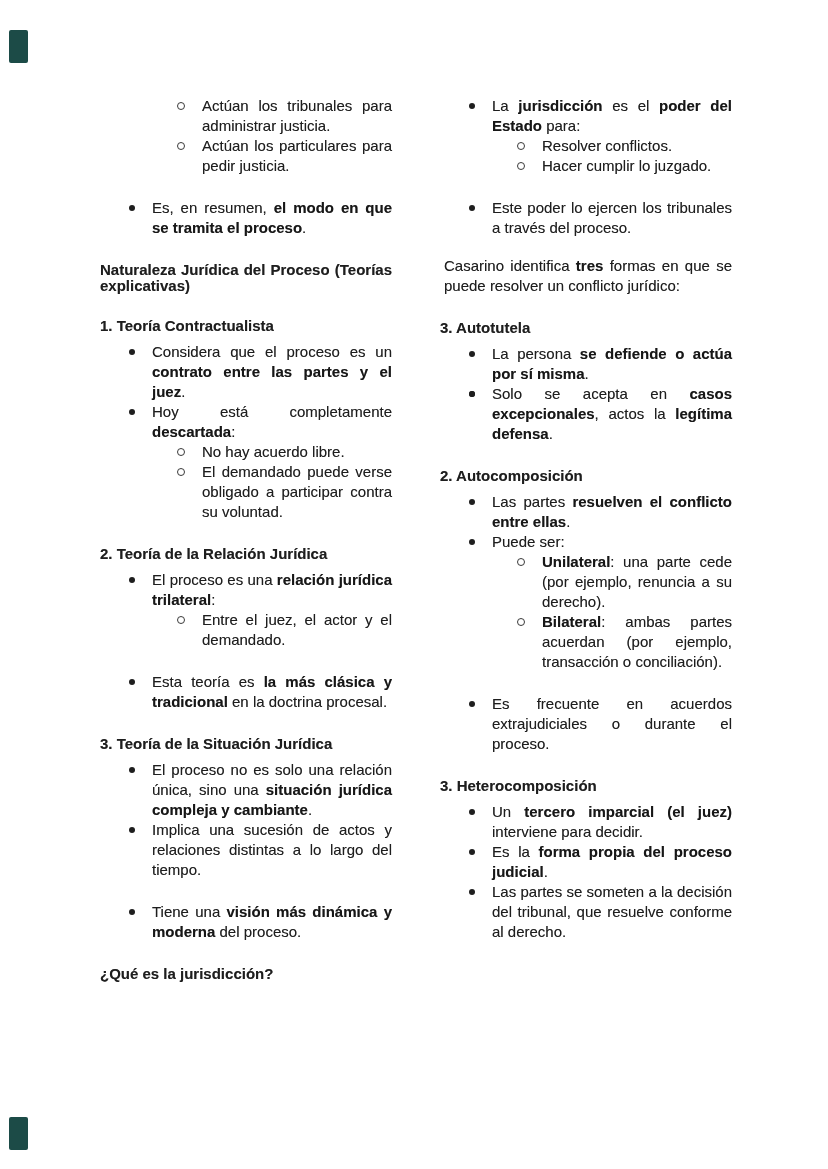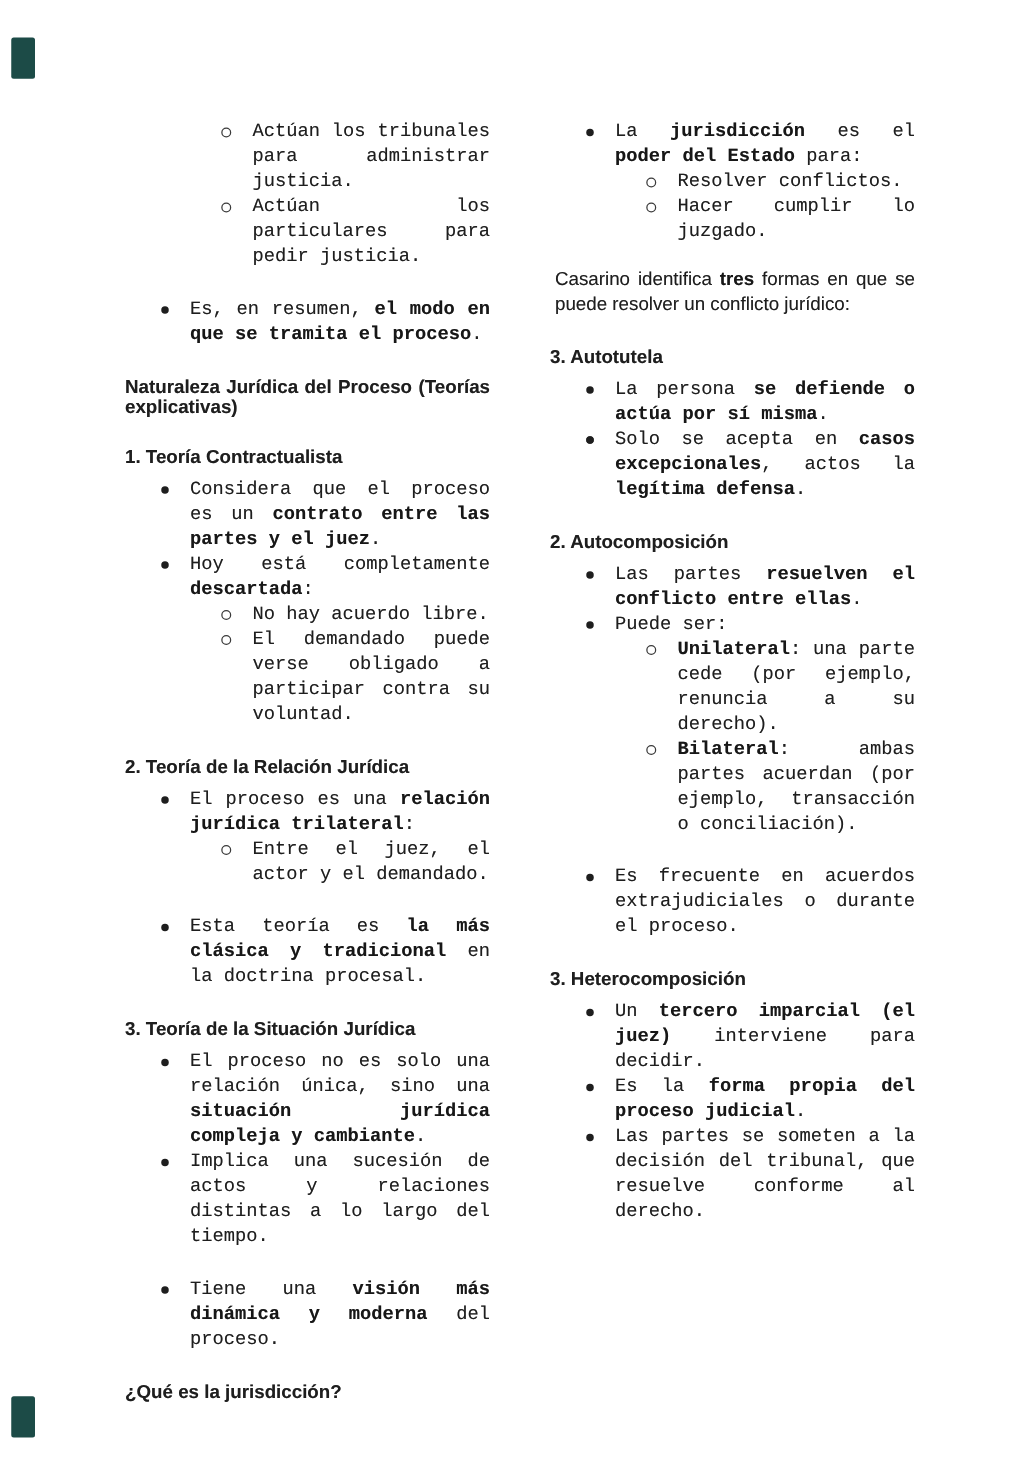--- a/index.html
+++ b/index.html
@@ -37,21 +37,21 @@
   .doc-heading {
     font-size: 15px; line-height: 16px;
     font-weight: bold;
     margin: 24px 0 0 0;
     text-align: justify;
   }
   .doc-paragraph {
     margin: 18px 0 0 4px;
     text-align: justify;
   }
-  .doc-list { margin: 8px 0 0 0; font-family: Liberation Mono, monospace; }
+  .doc-list { margin: 8px 0 0 0; }
 
   .li {
     position: relative;
     padding-left: 52px;
     text-align: justify;
   }
   .li.lvl2 { padding-left: 102px; }
   .li.spaced { margin-top: 22px; }
 
   .marker { position: absolute; display: block; box-sizing: border-box; }
@@ -102,20 +102,21 @@
           <div class="li lvl1"><span class="marker m1"></span><span><span>Implica una sucesión de actos y relaciones distintas a lo largo del tiempo.</span></span></div>
           <div class="li lvl1 spaced"><span class="marker m1"></span><span><span>Tiene una </span><b>visión más dinámica y moderna</b><span> del proceso.</span></span></div>
         </div>
         <div class="doc-heading">¿Qué es la jurisdicción?</div>
       </div>
     <div class="column" id="col-right">
         <div class="doc-list">
           <div class="li lvl1"><span class="marker m1"></span><span><span>La </span><b>jurisdicción</b><span> es el </span><b>poder del Estado</b><span> para:</span></span></div>
           <div class="li lvl2"><span class="marker m2"></span><span><span>Resolver conflictos.</span></span></div>
           <div class="li lvl2"><span class="marker m2"></span><span><span>Hacer cumplir lo juzgado.</span></span></div>
+          <div class="li lvl1 spaced"><span class="marker m1"></span><span><span>Este poder lo ejercen los tribunales a través del proceso.</span></span></div>
         </div>
         <div class="doc-paragraph"><span>Casarino identifica </span><b>tres</b><span> formas en que se puede resolver un conflicto jurídico:</span></div>
         <div class="doc-heading">3. Autotutela</div>
         <div class="doc-list">
           <div class="li lvl1"><span class="marker m1"></span><span><span>La persona </span><b>se defiende o actúa por sí misma</b><span>.</span></span></div>
           <div class="li lvl1"><span class="marker m1"></span></div>
           <div class="li lvl1"><span class="marker m1"></span><span><span>Solo se acepta en </span><b>casos excepcionales</b><span>, actos la </span><b>legítima defensa</b><span>.</span></span></div>
         </div>
         <div class="doc-heading">2. Autocomposición</div>
         <div class="doc-list">

